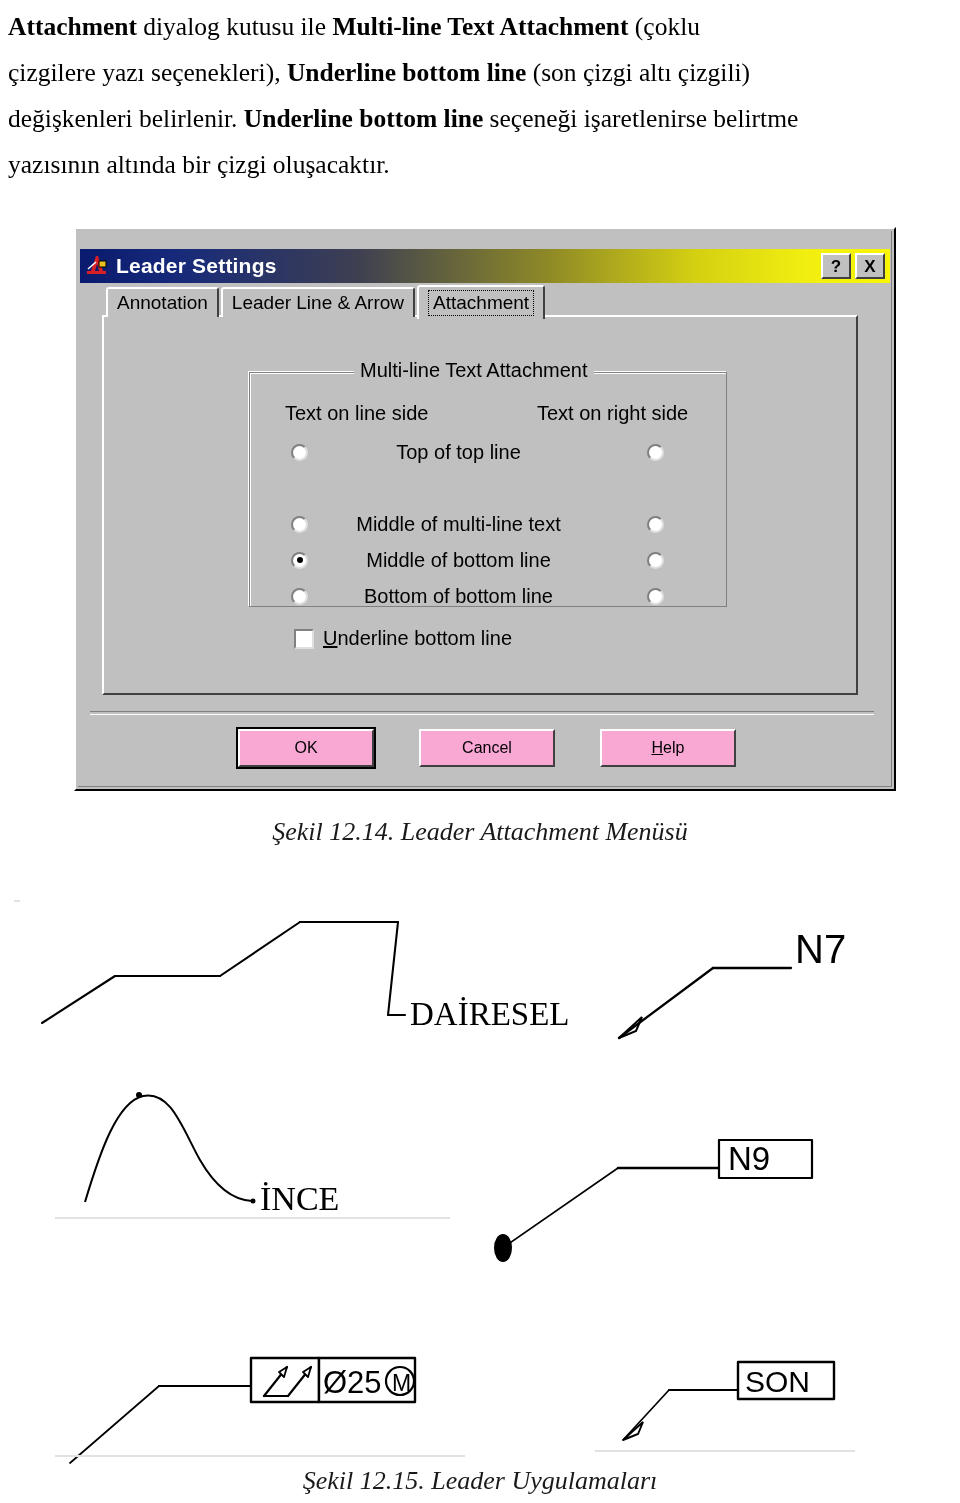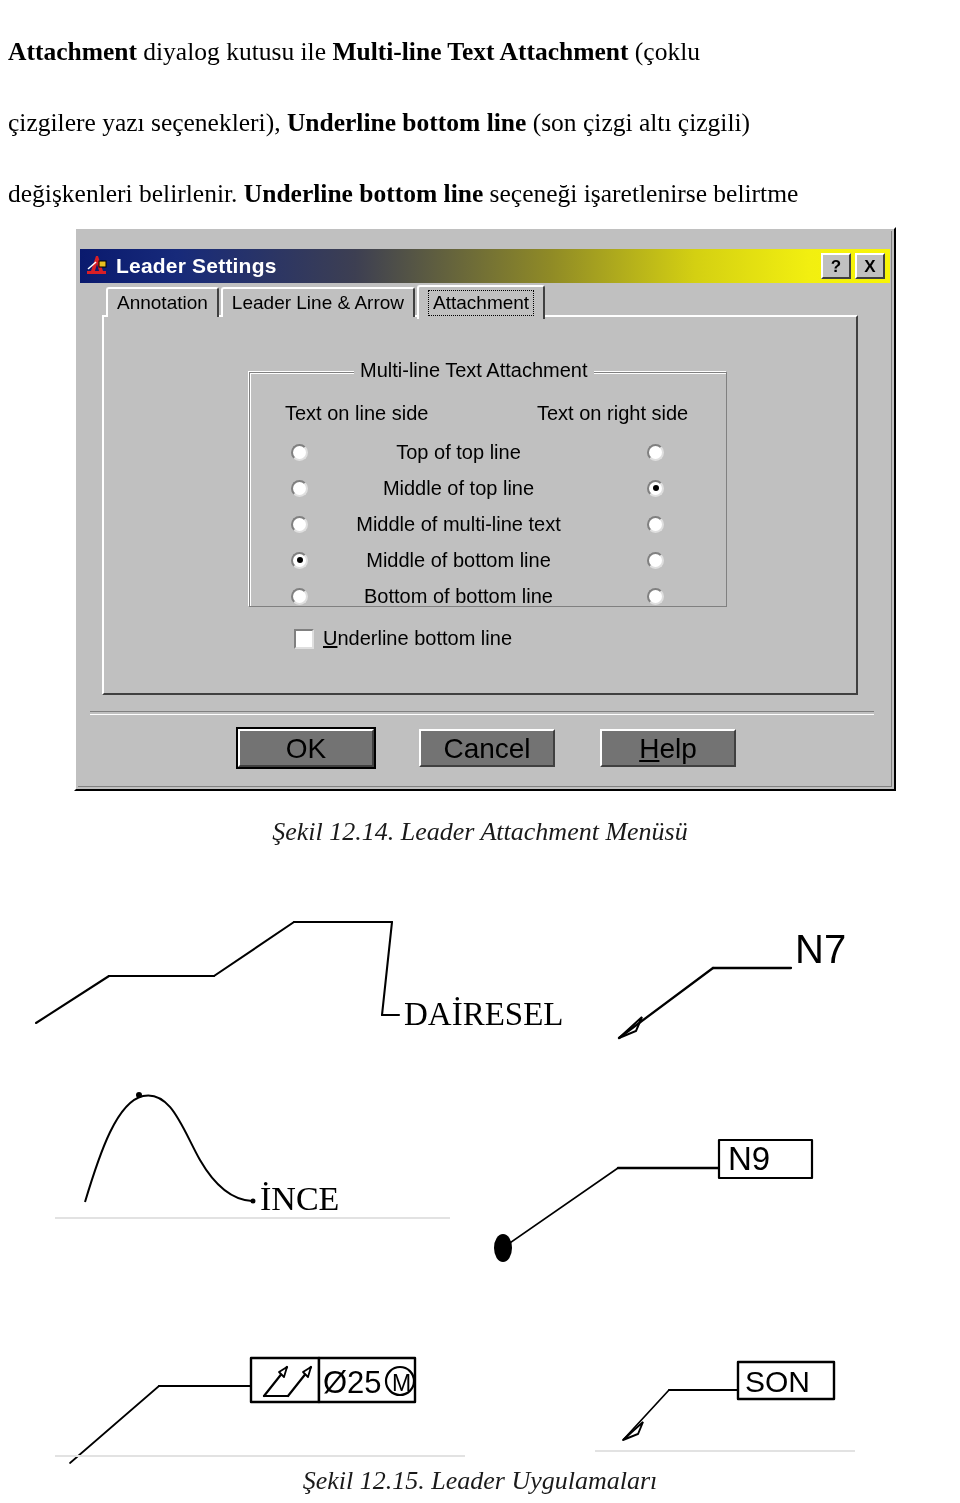--- a/index.html
+++ b/index.html
@@ -20,21 +20,21 @@
     position: absolute;
     left: 8px; top: 4px; width: 944px;
     font-family: "Liberation Serif", serif;
     font-size: 25.5px;
     line-height: 46px;
     text-align: justify;
     text-justify: inter-word;
     color: #000;
   }
   .prose b { font-weight: bold; }
-  .prose .ln { display: block; margin-top: 25px; }
+  .prose .ln { display: block; }
   .prose .ln.last { text-align: left; }
 
   
   .dialog {
     position: absolute;
     left: 74px; top: 227px;
     width: 822px; height: 564px;
     background: #c0c0c0;
     border-top: 2px solid #ffffff;
     border-left: 2px solid #ffffff;
@@ -236,29 +236,29 @@
   }
 
   
   .btnrow {
     position: absolute;
     left: 0; top: 500px; width: 822px;
     display: flex; justify-content: center; gap: 45px;
   }
   .btn {
     width: 136px; height: 38px;
-    background: #737373;
+    background: #f9a8d4;
     border-top: 2px solid #ffffff;
     border-left: 2px solid #ffffff;
     border-right: 2px solid #404040;
     border-bottom: 2px solid #404040;
     box-sizing: border-box;
-    display: flex; align-items: flex-end; justify-content: center;
-    font-family: "Liberation Sans", sans-serif;
-    font-size: 28px; color: #000;
+    display: flex; align-items: center; justify-content: center;
+    font-family: "Liberation Sans", sans-serif;
+    font-size: 16px; color: #000;
     cursor: default;
     position: relative;
   }
   .btn.default {
     box-shadow: 0 0 0 2px #000;
   }
   .btn u { text-decoration: underline; }
 
   
   .caption {
@@ -288,20 +288,23 @@
 
 <div class="prose">
   <span class="ln">
     <b>Attachment</b> diyalog kutusu ile <b>Multi-line Text Attachment</b> (çoklu
   </span>
   <span class="ln">
     çizgilere yazı seçenekleri), <b>Underline bottom line</b> (son çizgi altı çizgili)
   </span>
   <span class="ln">
     değişkenleri belirlenir. <b>Underline bottom line</b> seçeneği işaretlenirse belirtme
+  </span>
+  <span class="ln last">
+    yazısının altında bir çizgi oluşacaktır.
   </span>
 </div>
 
 <div class="dialog">
   <div class="dialog-inner-bevel"></div>
 
   <div class="titlebar">
     <span class="tb-icon">
       <svg width="28" height="28" viewBox="0 0 28 28">
         <path d="M13 4 L7 22 L11 22 L14 12 L17 22 L21 22 L15 4 Z" fill="#d81f26"></path>
@@ -338,25 +341,20 @@
 
       <div class="col-head left">Text on line side</div>
       <div class="col-head right">Text on right side</div>
 
       <div class="opt-row" style="top:62px;">
         <span class="radio left-rb"></span>
         <span class="opt-label">Top of top line</span>
         <span class="radio right-rb"></span>
       </div>
 
-      <div class="opt-row" style="top:98px;">
-        <span class="radio left-rb"></span>
-        <span class="opt-label">Middle of top line</span>
-        <span class="radio right-rb checked"></span>
-      </div>
 
       <div class="opt-row" style="top:134px;">
         <span class="radio left-rb"></span>
         <span class="opt-label">Middle of multi-line text</span>
         <span class="radio right-rb"></span>
       </div>
 
       <div class="opt-row" style="top:170px;">
         <span class="radio left-rb checked"></span>
         <span class="opt-label">Middle of bottom line</span>
@@ -388,21 +386,21 @@
     <div class="btn">
       <span><u>H</u>elp</span>
     </div>
   </div>
 </div>
 
 <div class="caption caption-1">Şekil 12.14. Leader Attachment Menüsü</div>
 
 <div class="thin-rule" style="left:14px; top:900px; width:560px;"></div>
 
-<div class="cad" style="left:14px; top:900px; width:570px; height:190px;">
+<div class="cad" style="left:20px; top:900px; width:570px; height:190px;">
   <svg width="570" height="190" viewBox="0 0 570 190">
     <g stroke="#000" fill="none" stroke-width="2.1" stroke-linecap="round" stroke-linejoin="round">
       <path d="M22 123 L95 76"></path>
       <path d="M95 76 L200 76"></path>
       <path d="M200 76 L280 22"></path>
       <path d="M280 22 L378 22"></path>
       <path d="M378 22 L368 115"></path>
       <path d="M368 115 L385 115"></path>
     </g>
     <text x="390" y="125" font-family="Liberation Serif, serif" font-size="33" fill="#000">DAİRESEL</text>

